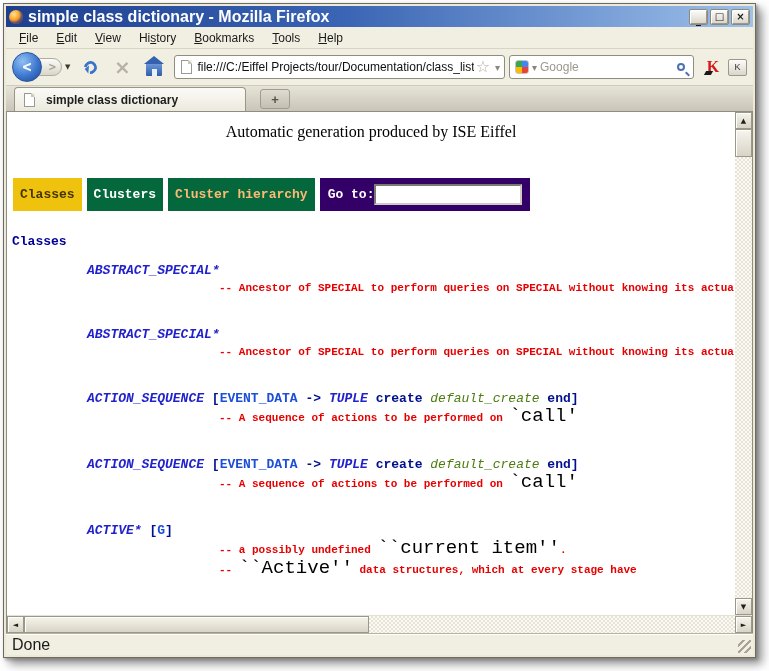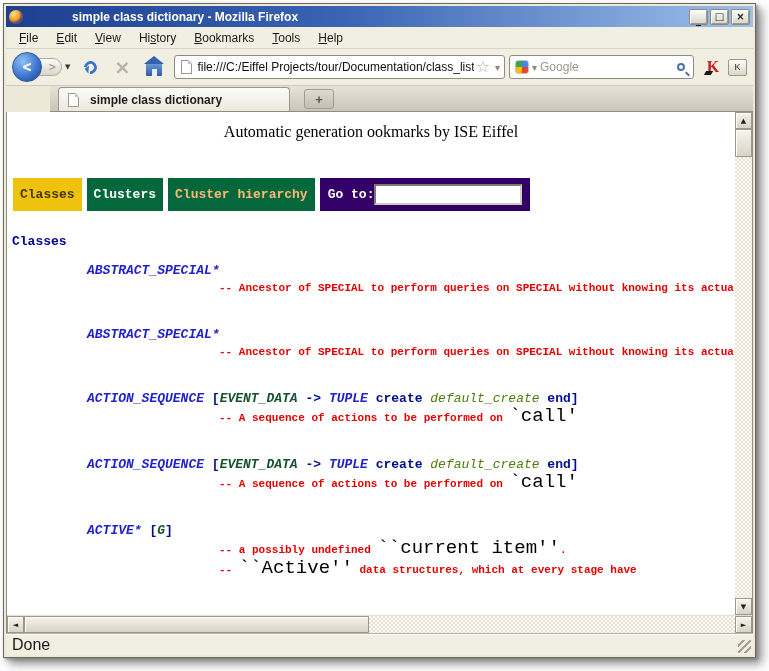--- a/index.html
+++ b/index.html
@@ -10,21 +10,21 @@
     background:#ece9d8;border:1px solid #6e6b5e;padding:2px;
     box-shadow:6px 6px 9px rgba(110,110,110,0.75),2px 2px 3px rgba(90,90,90,0.5);
     display:flex;flex-direction:column;}
 
   
   .titlebar{height:21px;flex:0 0 21px;display:flex;align-items:center;padding:0 3px;
     background:linear-gradient(to right,#1d3f8e 0%,#3a64b4 45%,#9dc1ea 100%);}
   .ff-icon{width:14px;height:14px;border-radius:50%;margin-right:5px;flex:0 0 14px;
     background:radial-gradient(circle at 35% 30%,#ffe09a 0%,#ffae34 35%,#e86a00 70%,#9c3f00 100%);
     box-shadow:inset -2px -2px 2px rgba(40,70,160,.8);}
-  .title-text{color:#ffffff;font-weight:bold;font-size:12px;flex:1;white-space:nowrap;overflow:hidden;margin-left:44px;}
+  .title-text{color:#ffffff;font-weight:bold;font-size:16px;flex:1;white-space:nowrap;overflow:hidden;}
   .win-btn{width:19px;height:16px;margin-left:2px;display:flex;align-items:center;justify-content:center;
     background:linear-gradient(#fdfdfb,#d8d4c8);border:1px solid #8d8a7c;border-radius:2px;
     box-shadow:inset 1px 1px 0 #ffffff,inset -1px -1px 0 #9c998c;
     font-size:10px;font-weight:bold;color:#1a1a1a;font-family:"DejaVu Sans",sans-serif;line-height:1;}
   .win-btn span{pointer-events:none;}
   .btn-min span{transform:translateY(3px);}
 
   
   .menubar{height:22px;flex:0 0 22px;display:flex;align-items:center;background:#f1efe2;
     border-bottom:1px solid #d8d5c4;font-size:12px;color:#1a1a1a;padding-left:4px;}
@@ -76,21 +76,21 @@
     transform:rotate(45deg);left:6px;top:8px;}
   .kasp-icon{position:relative;width:18px;height:18px;margin:0 4px;color:#d61818;font-weight:bold;
     font-size:16px;line-height:18px;text-align:center;font-family:"Liberation Serif",serif;}
   .kasp-icon::after{content:"";position:absolute;left:1px;bottom:1px;width:7px;height:4px;background:#1a1a1a;
     transform:skewX(-30deg);}
   .key-btn{width:19px;height:17px;background:linear-gradient(#fcfcfa,#d9d6ca);border:1px solid #9b988a;
     border-radius:2px;font-size:9px;color:#333;display:flex;align-items:center;justify-content:center;margin-left:2px;}
 
   
   .tabbar{height:26px;flex:0 0 26px;background:linear-gradient(#e6e3d7,#c9c5b9);
-    display:flex;align-items:flex-end;padding-left:8px;border-bottom:1px solid #8f8d80;margin-left:44px;}
+    display:flex;align-items:flex-end;padding-left:8px;border-bottom:1px solid #8f8d80;}
   .tab{height:24px;width:232px;background:linear-gradient(#fbfaf6,#eceade);
     border:1px solid #999687;border-bottom:none;border-radius:4px 4px 0 0;
     display:flex;align-items:center;padding:0 7px;}
   .tab-label{font-size:12px;font-weight:bold;color:#1e1e1e;margin-left:6px;white-space:nowrap;overflow:hidden;}
   .newtab{height:20px;width:30px;margin-left:14px;margin-bottom:2px;background:linear-gradient(#dedbd0,#c3bfb2);
     border:1px solid #a09d8e;border-radius:3px;display:flex;align-items:center;justify-content:center;
     color:#55534a;font-size:13px;font-weight:bold;}
 
   
   .viewport{flex:1;display:flex;flex-direction:column;background:#ffffff;border:1px solid #8f8d80;border-top:none;min-height:0;}
@@ -119,21 +119,21 @@
   .goto-box{display:flex;align-items:center;padding:5px 8px;}
   .goto-input{width:148px;height:21px;border:2px inset #cfccc0;background:#fff;outline:none;
     font-family:"Liberation Mono",monospace;font-size:12px;padding:0 3px;}
   .section-title{font-family:"Liberation Mono",monospace;font-size:13px;font-weight:bold;color:#000099;
     margin:23px 0 0 5px;}
   .entries{margin-top:13px;font-family:"Liberation Mono",monospace;padding-left:12px;}
   .class-entry{margin-bottom:29px;}
   .class-signature{margin-left:68px;font-size:13px;line-height:17px;white-space:nowrap;}
   .class-comment{margin-left:200px;font-size:11px;line-height:18px;white-space:nowrap;}
   .tk-cls{color:#2222cc;font-style:italic;font-weight:bold;}
-  .tk-gen{color:#14532d;font-style:italic;font-weight:bold;}
+  .tk-gen{color:#1d4ed8;font-weight:bold;}
   .tk-kw{color:#000f8f;font-weight:bold;}
   .tk-feat{color:#4d7c0f;font-style:italic;font-weight:normal;}
   .cm-red{color:#e60000;font-weight:bold;}
   .cm-code{color:#000000;font-size:19px;font-weight:normal;}
 
   
   .statusbar{height:21px;flex:0 0 21px;background:#f1efe2;border-top:1px solid #ffffff;
     box-shadow:0 -1px 0 #b5b2a3;display:flex;align-items:center;padding-left:6px;position:relative;}
   .status-text{font-size:16px;color:#1a1a1a;}
   .resize-grip{position:absolute;right:2px;bottom:2px;width:13px;height:13px;
@@ -214,21 +214,21 @@
       <div class="tab-label">simple class dictionary</div>
     </div>
     <div class="newtab">
         <span>+</span>
       </div>
   </div>
 
   <div class="viewport">
     <div class="content-row">
       <div class="page-area">
-        <div class="page-heading">Automatic generation ookmarks by ISE Eiffel</div>
+        <div class="page-heading">Automatic generation produced by ISE Eiffel</div>
 
         <div class="page-nav-row">
           <div class="page-btn" style="background: rgb(239, 194, 14); color: rgb(69, 53, 0);">Classes</div>
             <div class="page-btn" style="background: rgb(4, 104, 60); color: rgb(255, 255, 255);">Clusters</div>
             <div class="page-btn" style="background: rgb(4, 104, 60); color: #fdba74;">Cluster hierarchy</div>
             <div class="page-btn goto-box" style="background: rgb(50, 0, 102); color: rgb(255, 255, 255);">
             <span>Go to:</span>
             <input class="goto-input" value="" style="">
           </div>
         </div>

